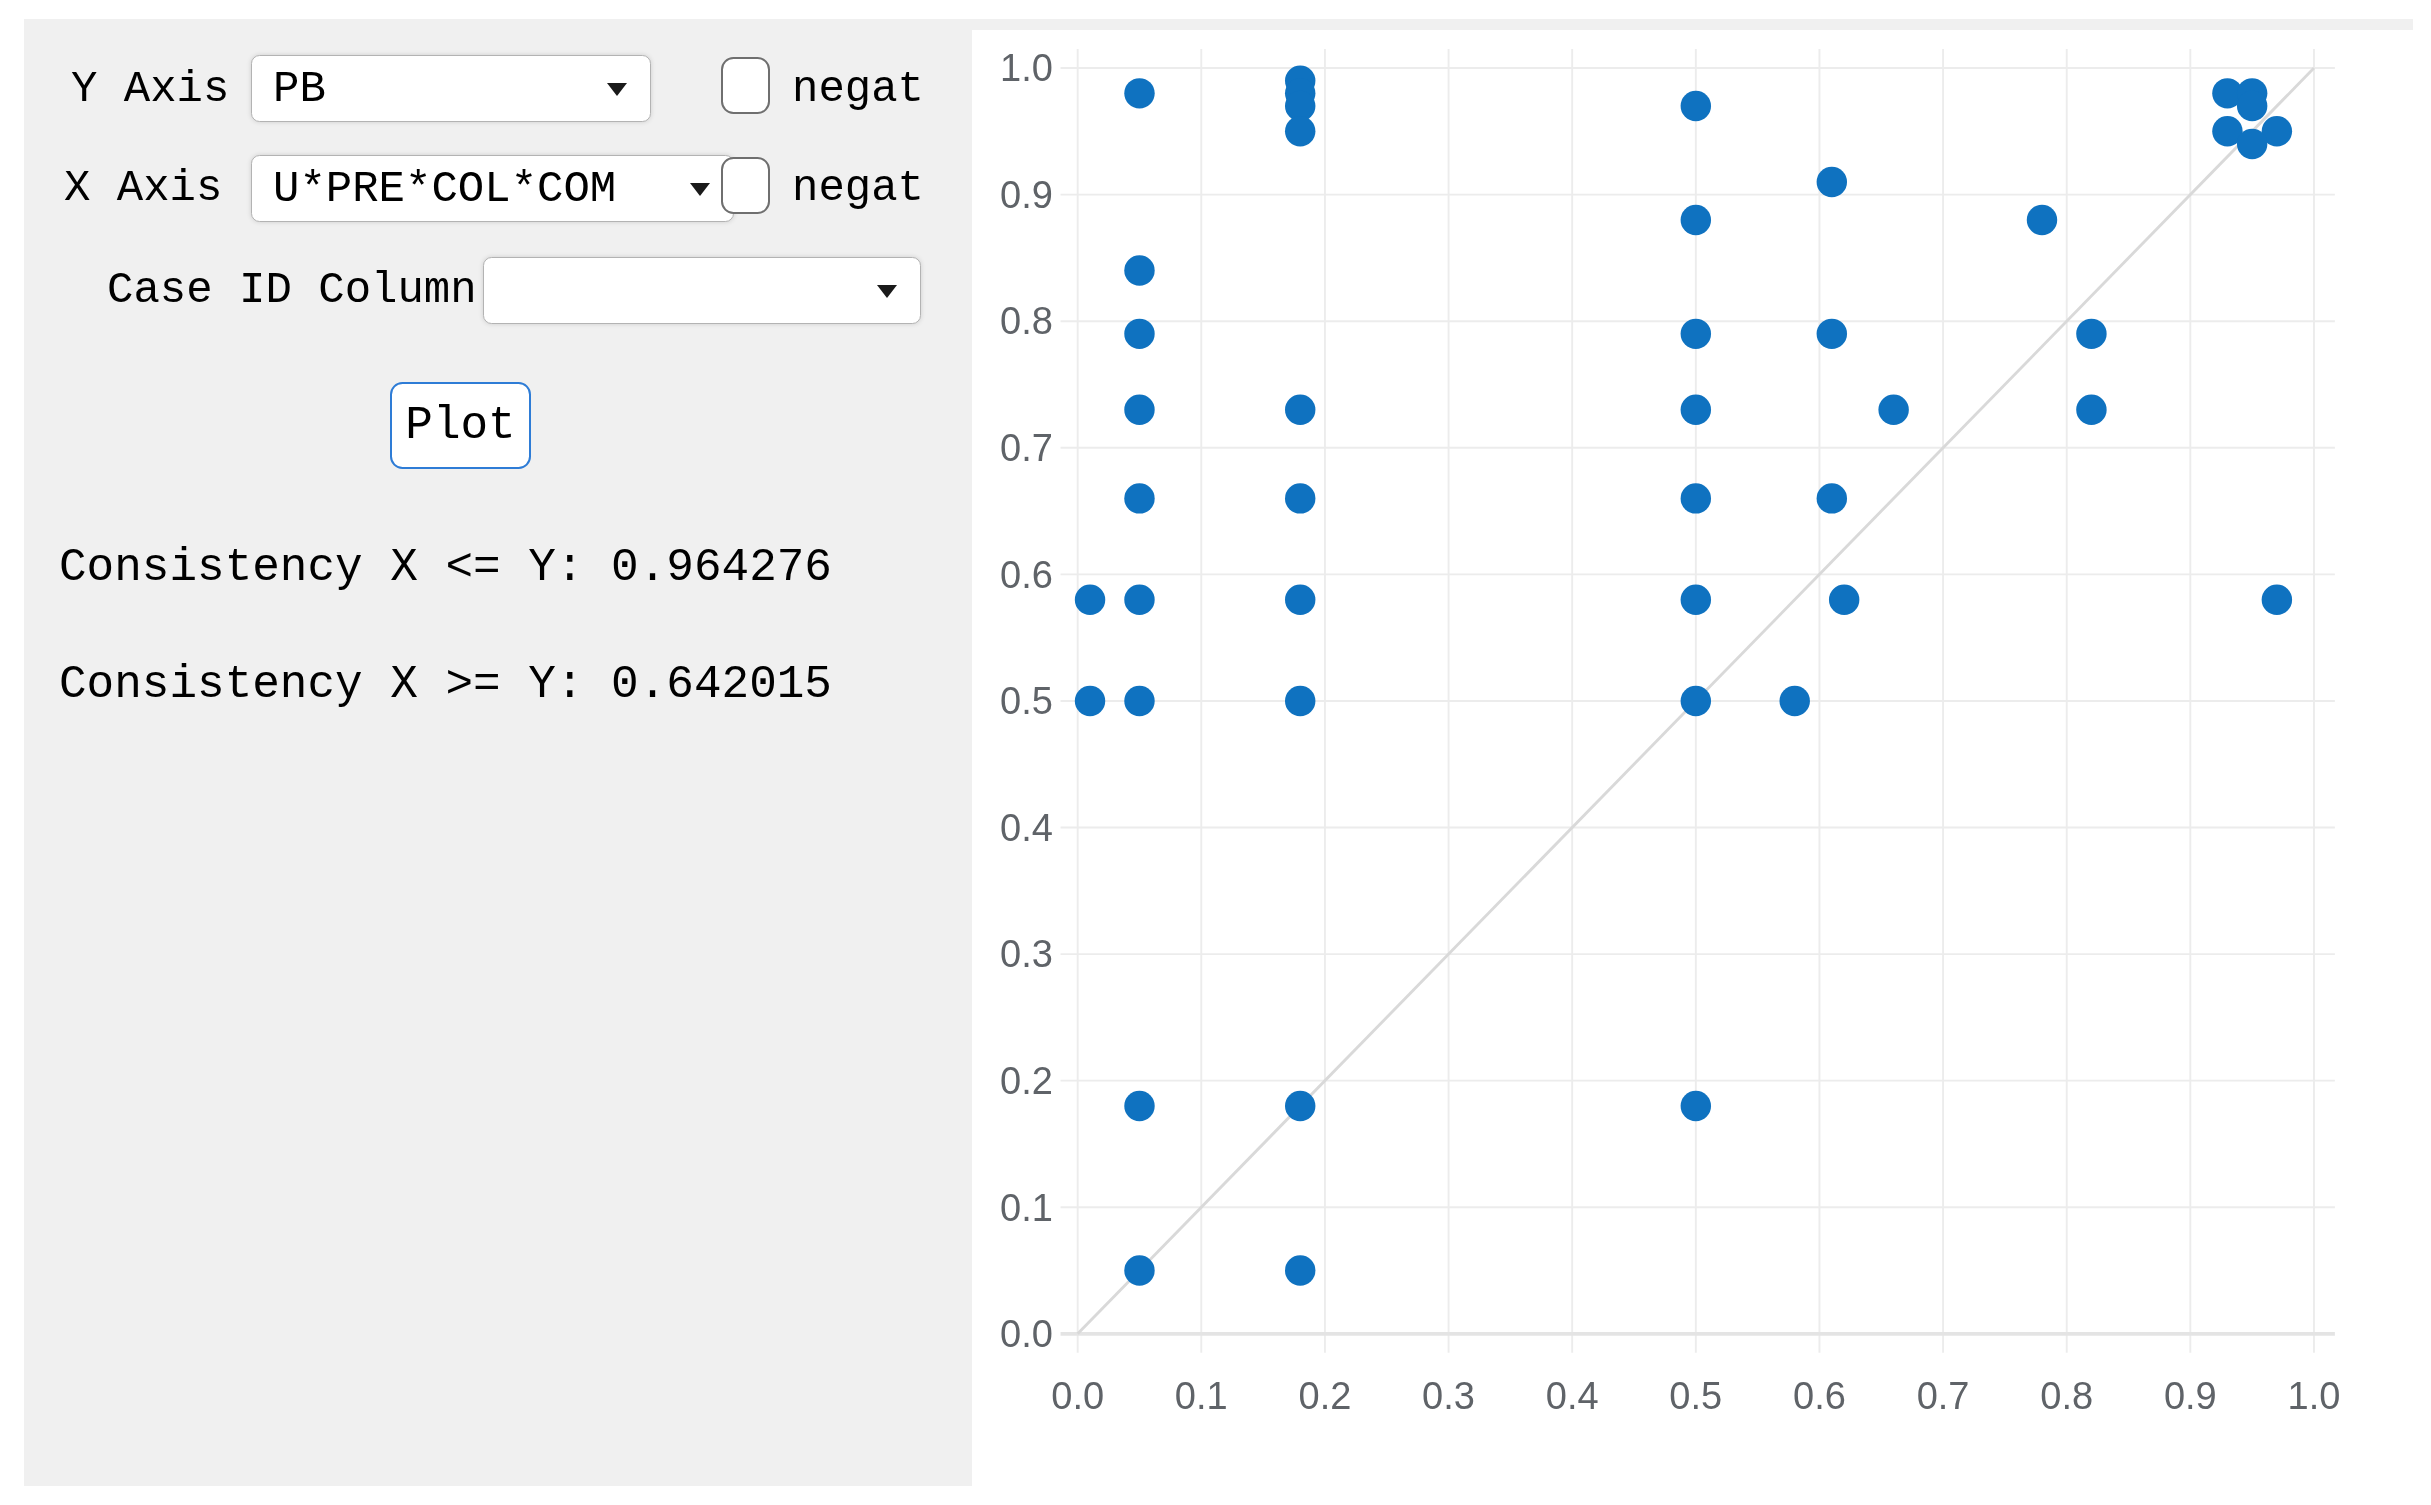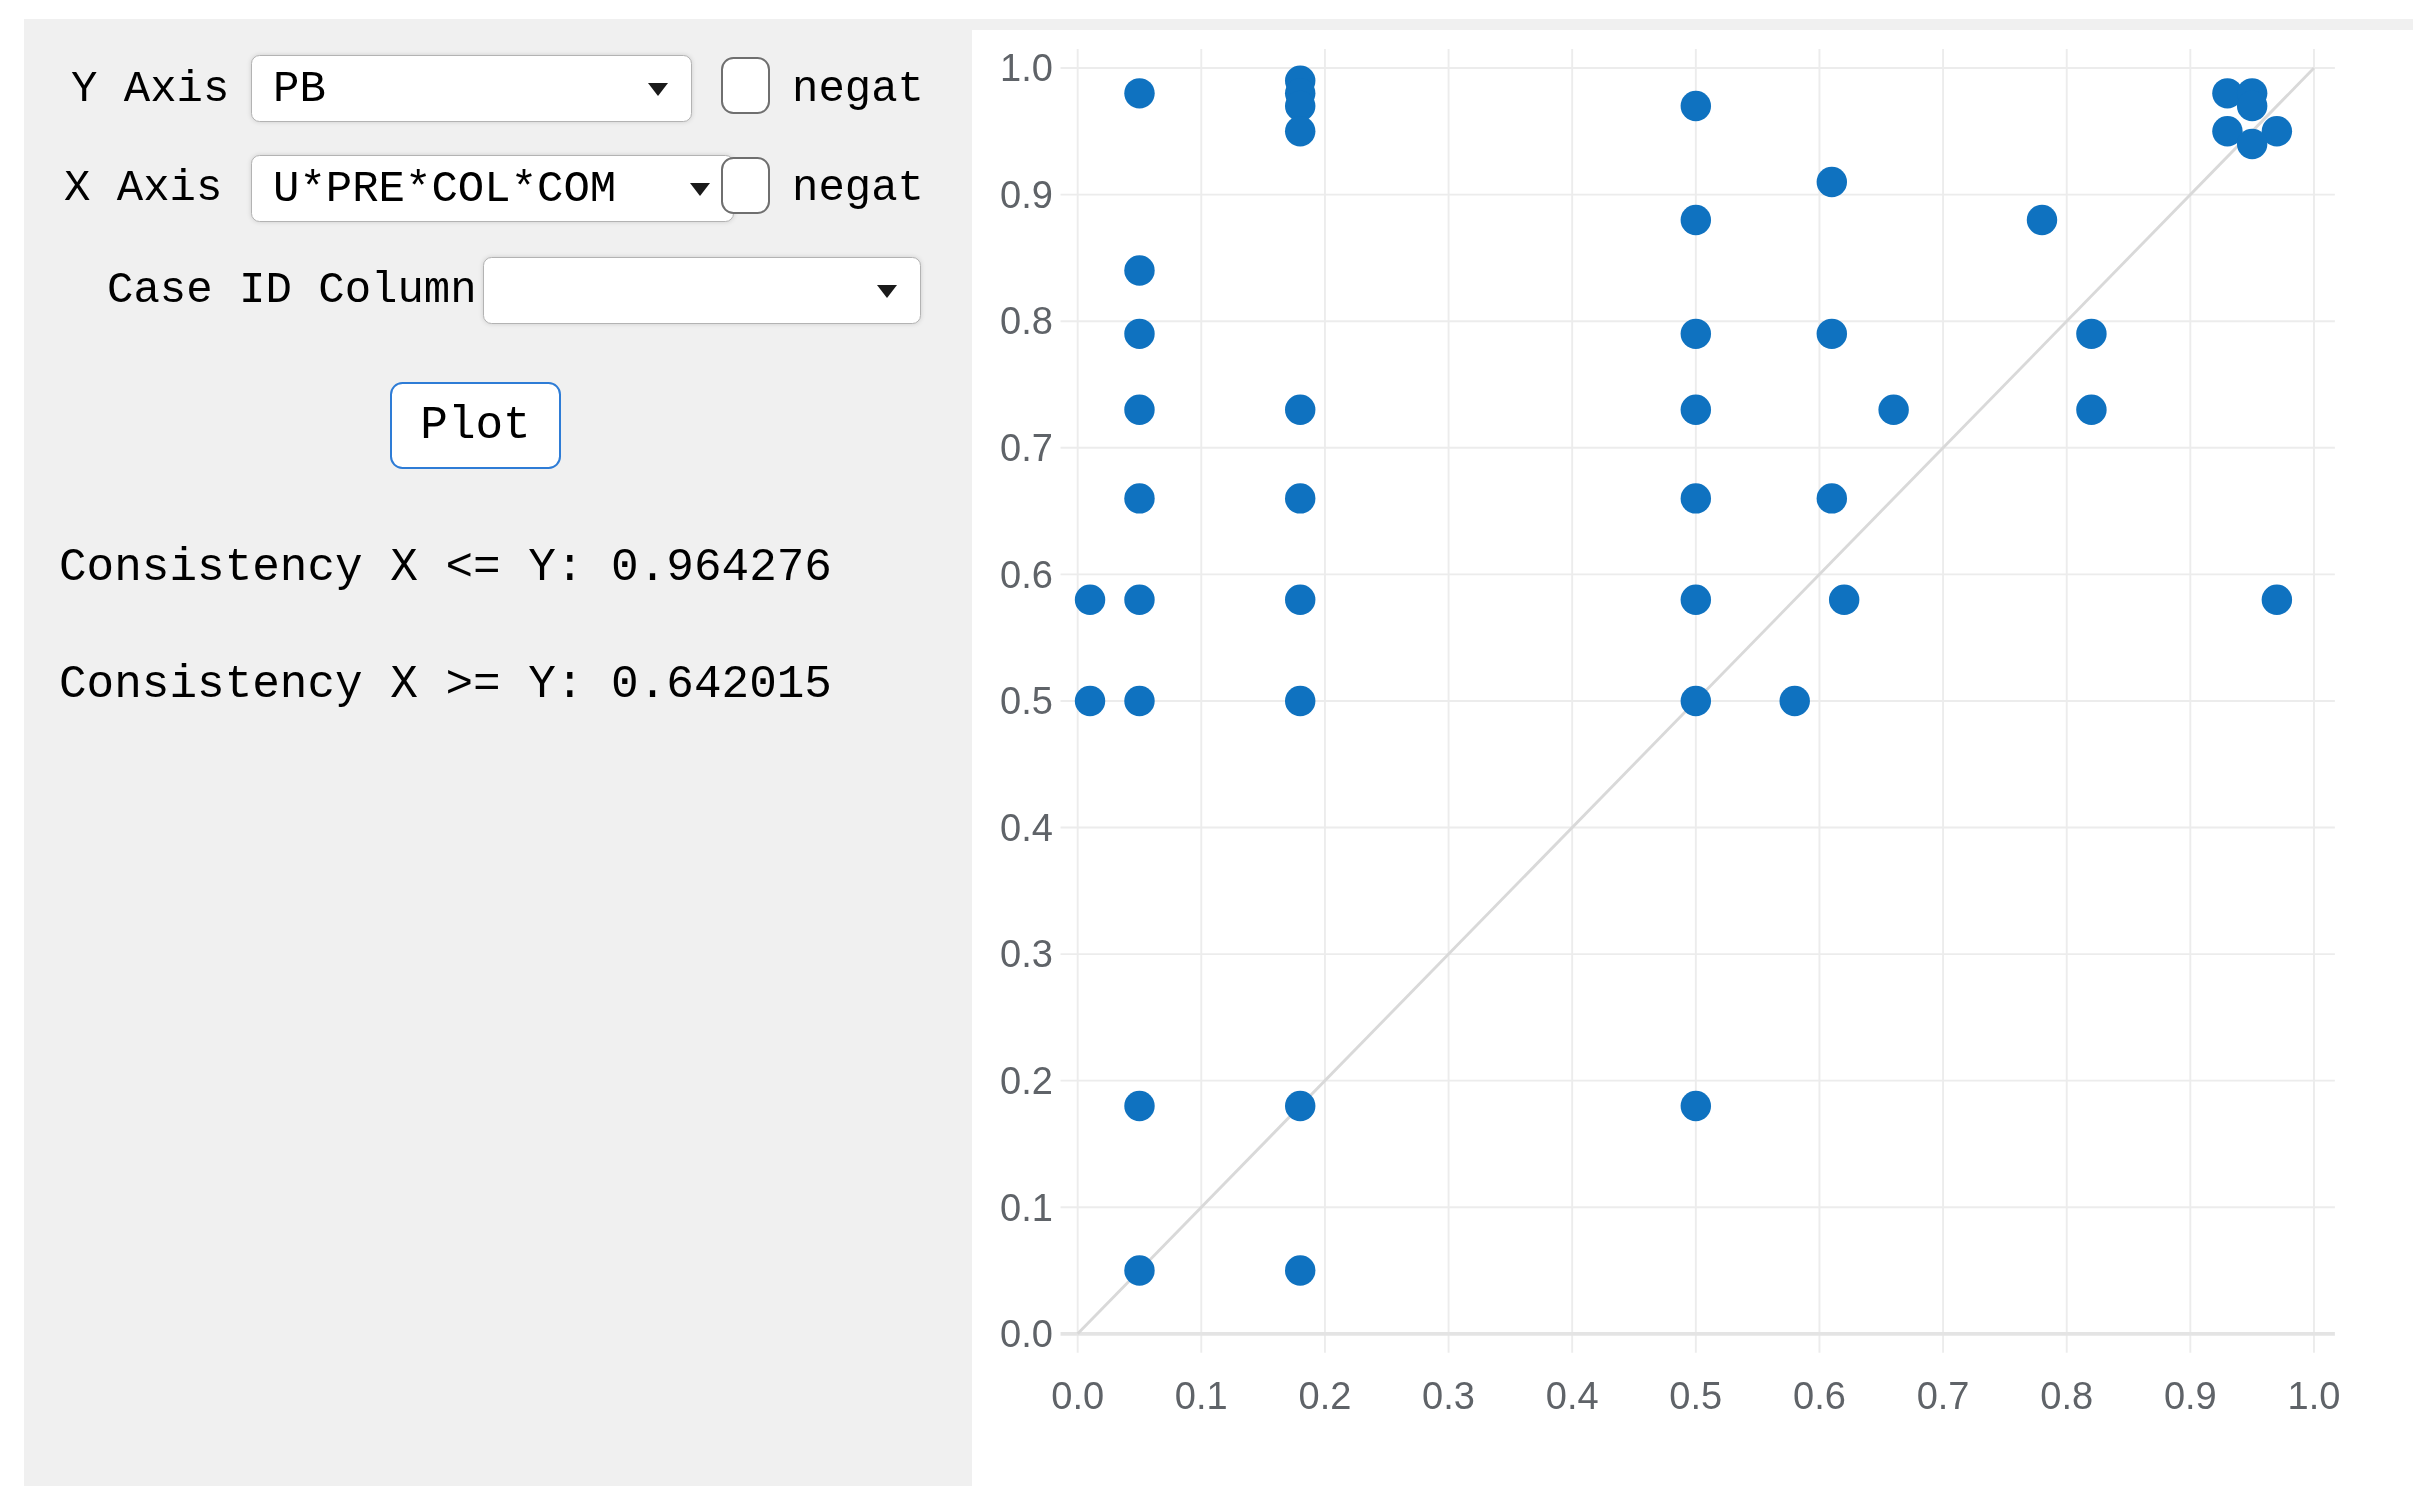--- a/index.html
+++ b/index.html
@@ -8,34 +8,34 @@
   .panel{position:absolute;left:24px;top:19px;width:2389px;height:1467px;background:#f0f0f0;}
   .figure{position:absolute;left:972px;top:30px;width:1460px;height:1475px;background:#ffffff;}
   .lbl{position:absolute;font-size:44px;line-height:44px;color:#000;white-space:pre;}
   .combo{position:absolute;height:67px;background:#fff;border:1.9px solid #b3b3b3;border-radius:8.6px;
          box-shadow:0 0 4.8px rgba(0,0,0,0.14);box-sizing:border-box;}
   .combo-val{position:absolute;left:21px;top:10.5px;font-size:44px;line-height:44px;color:#000;white-space:pre;}
   .caret{position:absolute;right:23px;top:50%;margin-top:-5.7px;width:0;height:0;
          border-left:10.5px solid transparent;border-right:10.5px solid transparent;border-top:13.3px solid #1a1a1a;}
   .checkbox{position:absolute;width:49px;height:57px;background:#fff;border:2.9px solid #6f6f6f;
             border-radius:12.4px;box-sizing:border-box;}
-  .plot-btn{position:absolute;left:390px;top:382px;width:171px;height:87px;background:#ffffff;
+  .plot-btn{position:absolute;left:390px;top:382px;width:141px;height:87px;background:#ffffff;
             border:2.9px solid #2e7cd6;border-radius:12.4px;font-size:46px;color:#000;
             font-family:"Liberation Mono","DejaVu Sans Mono",monospace;cursor:pointer;}
   .cons{position:absolute;left:59px;font-size:46px;line-height:49px;color:#000;white-space:pre;}
   svg{position:absolute;left:0;top:0;}
   svg text{font-family:"Liberation Sans","DejaVu Sans",sans-serif;font-size:40px;fill:#5f6368;}
 </style>
 </head>
 <body>
 
 <div class="panel">
 
   <span class="lbl" style="left:47px;top:48px;">Y Axis</span>
-  <div class="combo" style="left:227px;top:36px;width:441px;">
+  <div class="combo" style="left:227px;top:36px;width:400px;">
     <span class="combo-val">PB</span>
     <span class="caret"></span>
   </div>
   <span class="checkbox" style="left:697px;top:38px;"></span>
   <span class="lbl" style="left:768px;top:48px;">negat</span>
 
   <span class="lbl" style="left:40px;top:147px;">X Axis</span>
   <div class="combo" style="left:227px;top:136px;width:483px;">
     <span class="combo-val">U*PRE*COL*COM</span>
     <span class="caret"></span>

